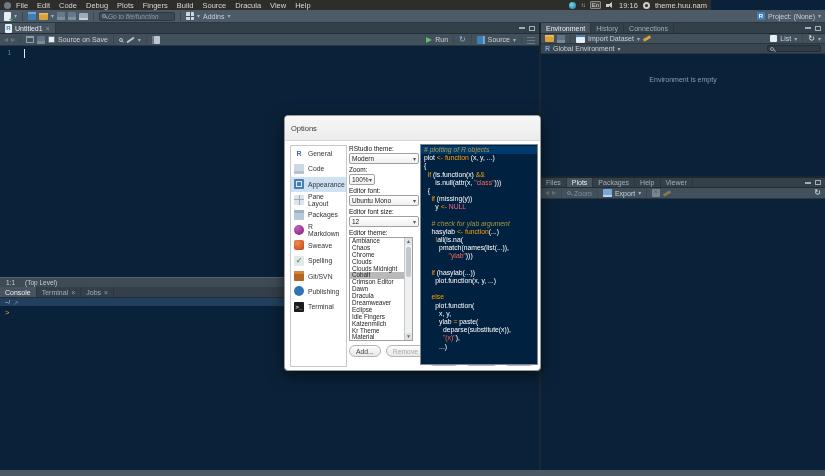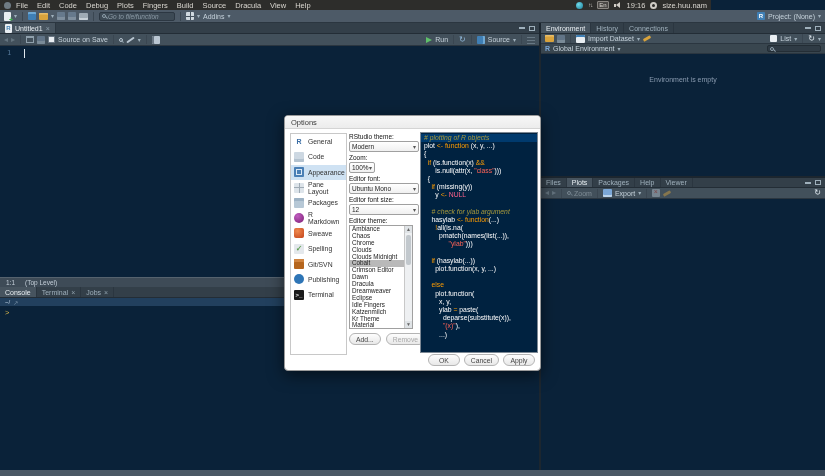--- a/index.html
+++ b/index.html
@@ -87,21 +87,21 @@
   .ic-broom{width:8px;height:3px;background:#d9a33c;transform:rotate(-30deg);border-radius:1px;}
   .ic-list{width:7px;height:7px;background:#e9eef2;border-radius:1px;}
   .refresh-ic{color:#dfe8ef;font-size:8px;line-height:1;}
   .ic-export{width:9px;height:8px;background:#7ba7d7;border-radius:1px;box-shadow:inset 0 -2px 0 #bcd4ec;}
   .ic-delx{width:8px;height:8px;background:#b9c6d2;border-radius:1px;position:relative;opacity:.45;}
   .ic-delx::after{content:"×";position:absolute;left:1.5px;top:-1px;color:#c0392b;font-size:7px;}
   .files-content{flex:1;background:#0a2239;}
 
   
   .dialog{position:absolute;left:284px;top:115px;width:257px;height:256px;background:#fff;border:1px solid #9a9a9a;border-radius:4px;box-shadow:0 4px 16px rgba(0,0,0,.55);z-index:10;overflow:hidden;display:flex;flex-direction:column;}
-  .dlg-title{height:13px;background:linear-gradient(#f7f7f7,#ececec);border-bottom:1px solid #d4d4d4;display:flex;align-items:center;padding:0 6px;font-size:7.5px;color:#3a3a3a;flex:none;}
+  .dlg-title{height:13px;background:linear-gradient(#f7f7f7,#ececec);border-bottom:1px solid #d4d4d4;display:flex;align-items:center;padding:12px 6px;font-size:7.5px;color:#3a3a3a;flex:none;}
   .dlg-body{position:relative;flex:1;}
   .dlg-sidebar{position:absolute;left:5px;top:4px;width:57px;height:222px;background:#fff;border:1px solid #c8c8c8;overflow:hidden;}
   .side-item{height:15.3px;display:flex;align-items:center;gap:4px;padding:0 3px;font-size:6.8px;color:#333;}
   .side-item.selected{background:#cfe2f3;}
   .sic{width:10px;height:10px;flex:none;border-radius:1px;display:flex;align-items:center;justify-content:center;font-size:7px;font-weight:bold;}
   .sic.general-icon{color:#3b6ea5;}
   .sic.code-icon{background:#cdd8e2;box-shadow:inset 0 -3px 0 #b3c2cf;}
   .sic.appearance-icon{background:#4a7fb5;box-shadow:inset 0 0 0 2px #4a7fb5,inset 0 0 0 3px #dce9f5;}
   .sic.pane-layout-icon{background:linear-gradient(#9fabb5,#9fabb5) center/10px 1px no-repeat,linear-gradient(#9fabb5,#9fabb5) center/1px 10px no-repeat,#dde4ea;}
   .sic.packages-icon{background:#b7c8d6;box-shadow:inset 0 3px 0 #9db2c4;}
@@ -159,21 +159,21 @@
       <span class="menu-item">View</span>
       <span class="menu-item">Help</span>
     </div>
   <div class="tray">
     <span class="tray-spin"></span>
     <span class="net-ic">↑↓</span>
     <span class="kbd">En</span>
     <span class="spk"></span>
     <span>19:16</span>
     <span class="gear-ic"></span>
-    <span>size.huu.nam</span>
+    <span>theme.huu.nam</span>
   </div>
 </div>
 
 <div class="main-toolbar">
   <span class="ic ic-newfile"></span>
   <span class="caret">▾</span>
   <span class="sep"></span>
   <span class="ic ic-newproj"></span>
   <span class="ic ic-folder"></span>
   <span class="caret">▾</span>

